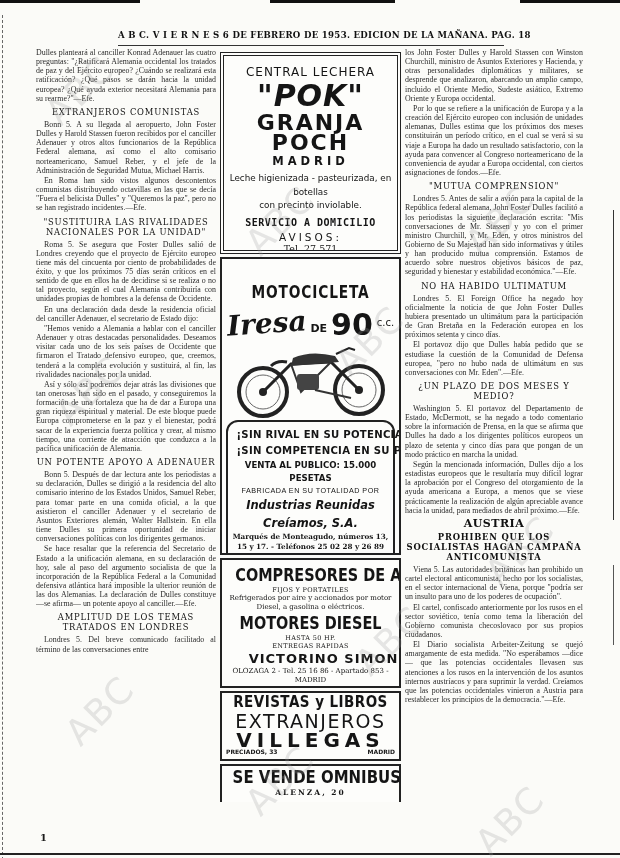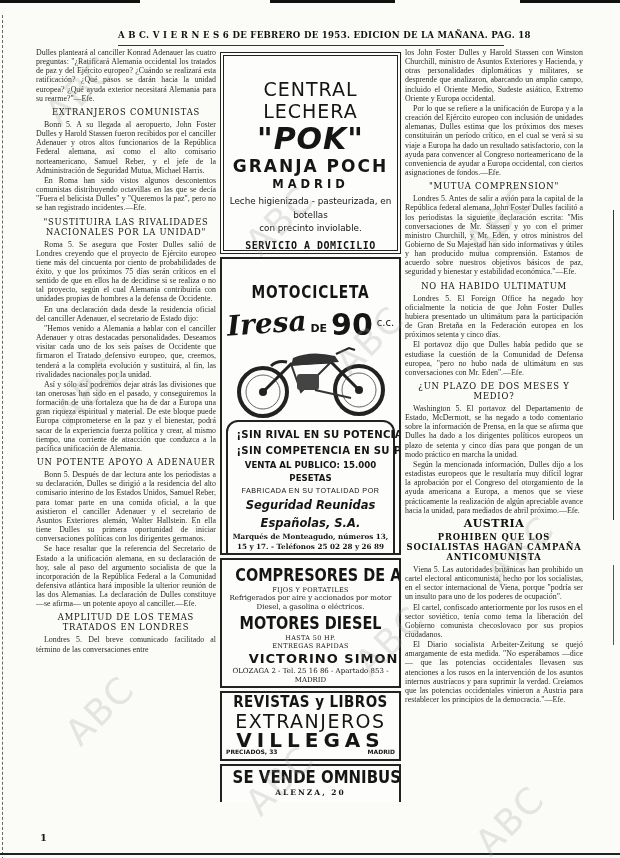--- a/index.html
+++ b/index.html
@@ -34,23 +34,23 @@
       text-align: center; letter-spacing: 0.8px; line-height: 10px; margin: 4px 0 3px 0; color: #111;
     }
     .col h3.big { font-size: 11px; font-weight: bold; letter-spacing: 0.5px; }
 
     .col-mid { position: absolute; left: 220px; top: 52px; width: 181px; }
     .ad {
       border: 2px solid #222; background: #fdfdfb; position: relative; margin-bottom: 3px;
       text-align: center; font-family: "DejaVu Sans", sans-serif; color: #151515; overflow: hidden;
     }
     .ad-pok { height: 202px; border-style: double; border-width: 4px; padding-top: 8px; }
-    .ad-pok .l1 { font-size: 19px; letter-spacing: 1px; margin-top: 14px; }
+    .ad-pok .l1 { font-size: 12px; letter-spacing: 1px; margin-top: 1px; }
     .ad-pok .l2 { font-size: 30px; font-weight: bold; line-height: 34px; letter-spacing: 1px; font-style: italic; }
-    .ad-pok .l3 { font-size: 17px; font-weight: bold; letter-spacing: 2px; line-height: 20px; }
+    .ad-pok .l3 { font-size: 22px; font-weight: bold; letter-spacing: 2px; line-height: 20px; }
     .ad-pok .l4 { font-size: 11.5px; font-weight: bold; letter-spacing: 4px; line-height: 16px; }
     .ad-pok .l5 { font-size: 8.8px; line-height: 13.5px; margin-top: 3px; padding: 0 4px; }
     .ad-pok .l6 { font-size: 10px; font-weight: bold; letter-spacing: 0.5px; margin-top: 4px; font-family: "DejaVu Sans Mono", monospace; }
     .ad-pok .l7 { font-size: 10.5px; letter-spacing: 3px; margin-top: 3px; }
     .ad-pok .l8 { font-size: 9.5px; font-family: "DejaVu Serif", serif; }
     .ad-pok .l9 { font-size: 6.8px; font-family: "DejaVu Serif", serif; }
 
     .ad-moto { height: 298px; border-width: 2px; padding-top: 22px; }
     .ad-moto .title { font-size: 18px; font-weight: bold; letter-spacing: 1px; font-family: "DejaVu Sans Condensed", "DejaVu Sans", sans-serif; transform: scaleX(0.85); }
     .ad-moto .brand-row { display:flex; align-items:flex-end; justify-content:center; gap:4px; margin-top: 2px; height: 36px; }
@@ -160,21 +160,21 @@
         <rect x="66" y="32" width="22" height="16" rx="3" fill="#444"></rect>
         <path d="M105 12 L118 6 L124 8" fill="none" stroke="#222" stroke-width="2"></path>
         <path d="M40 24 Q46 18 56 20" fill="none" stroke="#222" stroke-width="3"></path>
         <path d="M84 48 L120 56" stroke="#333" stroke-width="2"></path>
       </svg>
       <div class="frame">
         <div class="slogan">¡SIN RIVAL EN SU POTENCIA!</div>
         <div class="slogan">¡SIN COMPETENCIA EN SU PRECIO!</div>
         <div class="price">VENTA AL PUBLICO: 15.000 PESETAS</div>
         <div class="made">FABRICADA EN SU TOTALIDAD POR</div>
-        <div class="maker">Seguridad Reunidas Españolas, S.A.</div>
+        <div class="maker">Industrias Reunidas Creíamos, S.A.</div>
         <div class="addr">Marqués de Monteagudo, números 13,</div>
         <div class="addr">15 y 17. - Teléfonos 25 02 28 y 26 89 21.</div>
       </div>
     </div>
 
     <div class="ad ad-comp">
       <div class="big">COMPRESORES DE AIRE</div>
       <div class="small">FIJOS Y PORTATILES</div>
       <div class="med">Refrigerados por aire y accionados por motor Diesel, a gasolina o eléctricos.</div>
       <div class="big">MOTORES DIESEL</div>

